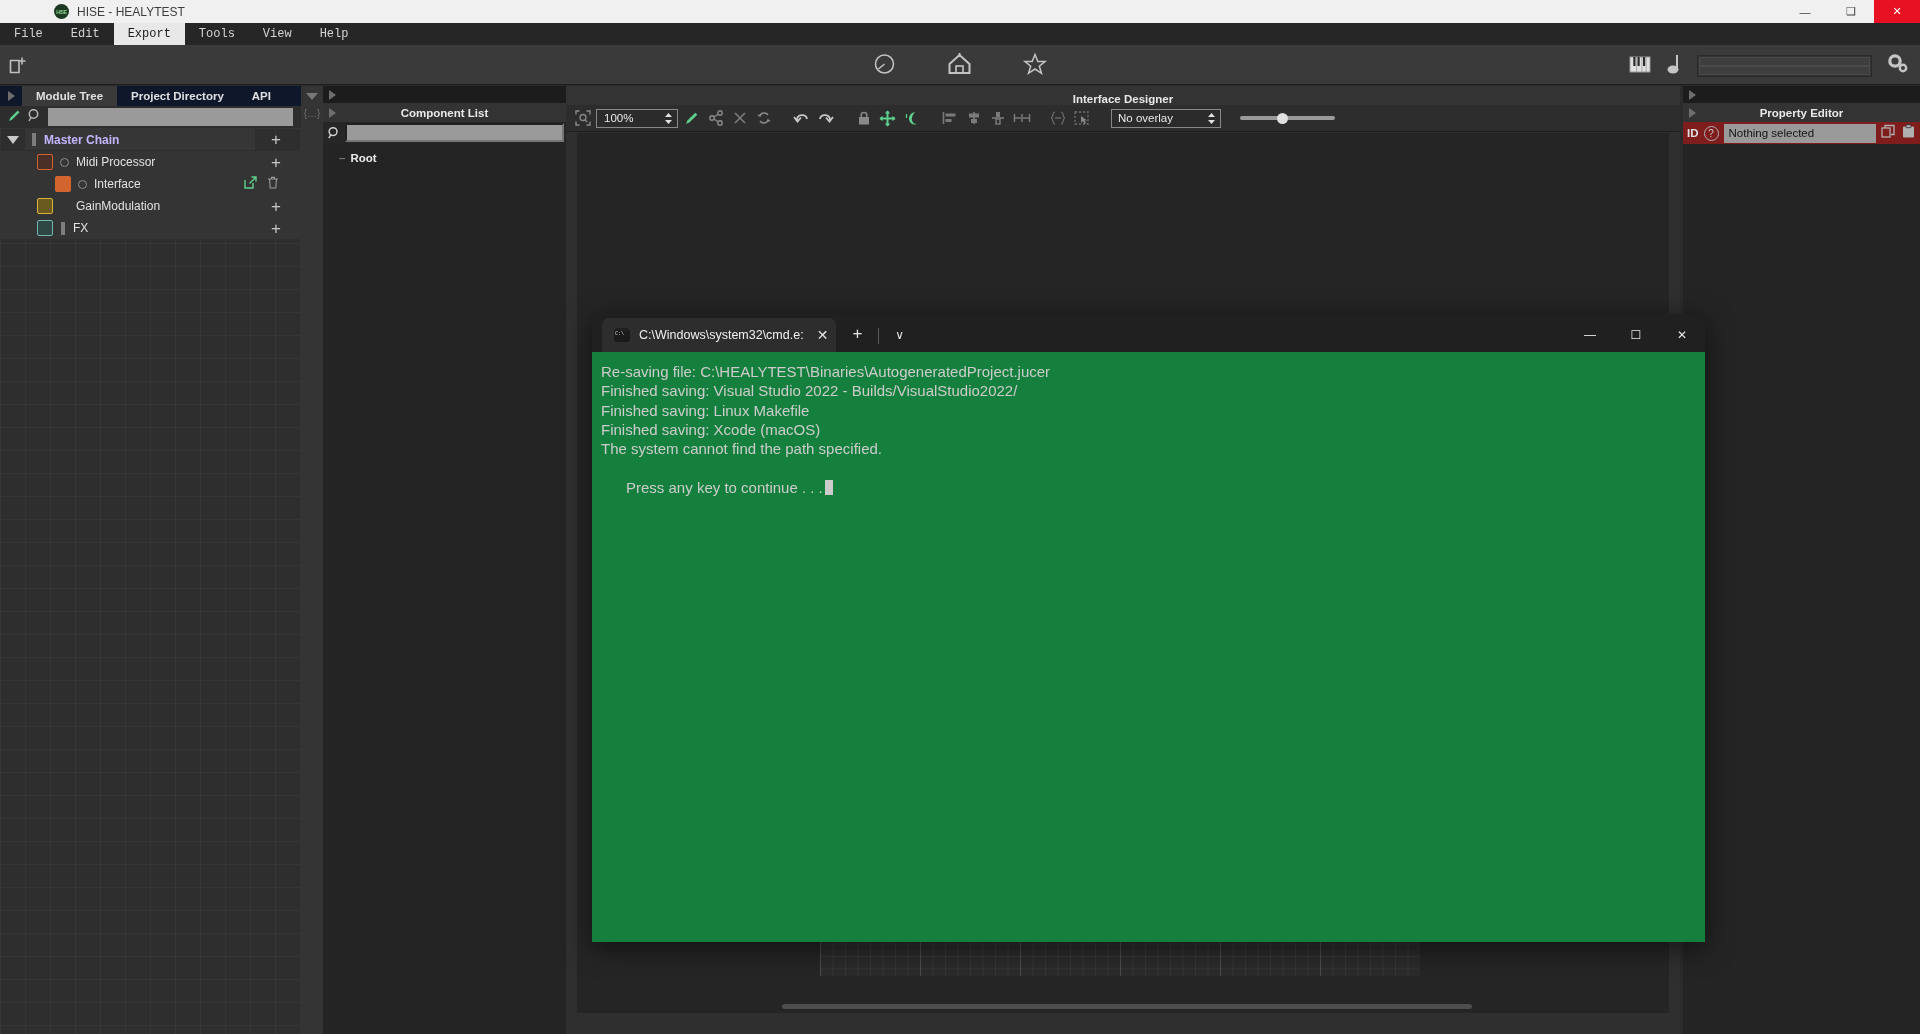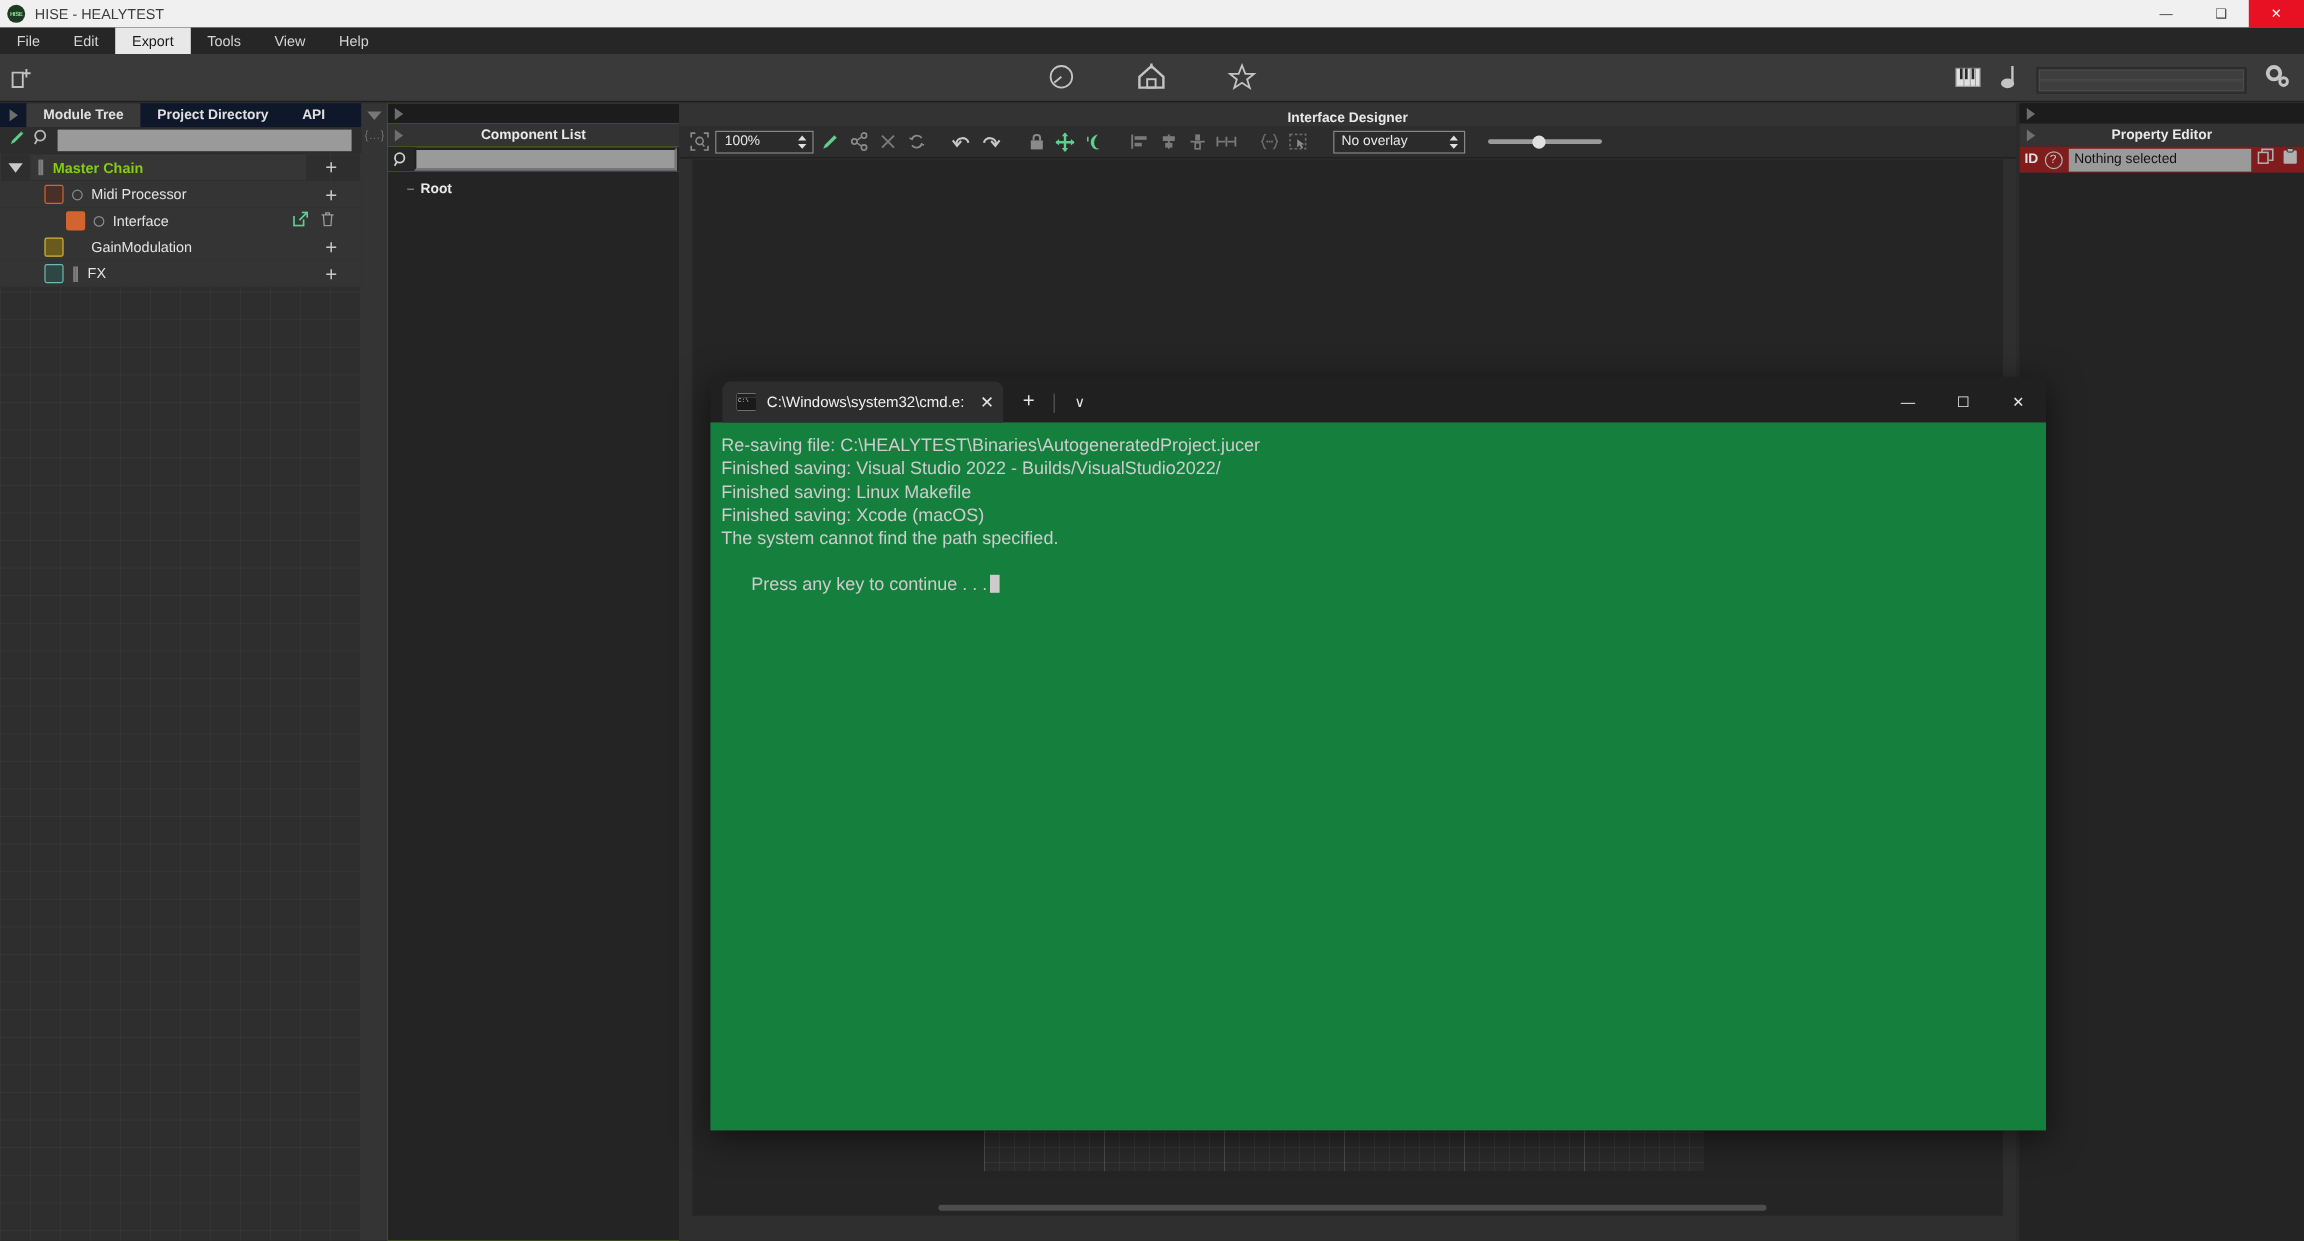--- a/index.html
+++ b/index.html
@@ -7,40 +7,40 @@
     width: 1920px; height: 1034px;
     background: #2b2b2b;
     font-family: "Liberation Sans", sans-serif;
     overflow: hidden;
   }
   body { position: relative; }
 
   
   .titlebar {
     position: absolute; top: 0; left: 0; width: 1920px; height: 23px;
-    background: #f0f0f0; display: flex; align-items: center;
+    background: #f0f0f0; display: flex; align-items: center; padding-left: 48px;
   }
   .title-logo {
     width: 15px; height: 15px; border-radius: 50%;
     background: #1d3b22; margin-left: 6px; margin-right: 8px;
     display: flex; align-items: center; justify-content: center;
     font-size: 5px; color: #8ad18f; font-weight: bold; letter-spacing: -0.3px;
   }
   .title-text { font-size: 12px; color: #3d3d3d; }
   .win-controls { position: absolute; right: 0; top: 0; height: 23px; display: flex; }
   .win-btn {
     width: 46px; height: 23px; display: flex; align-items: center;
     justify-content: center; color: #3d3d3d; font-size: 11px;
   }
   .win-btn.close { background: #e81123; color: #fff; }
 
   
   .menubar {
     position: absolute; top: 23px; left: 0; width: 1920px; height: 22px;
-    background: #262626; display: flex; align-items: stretch;
+    background: #262626; display: flex; align-items: stretch; font-family: Liberation Mono, monospace;
   }
   .menu-item {
     padding: 0 14px; display: flex; align-items: center;
     font-size: 12px; color: #d4d4d4;
   }
   .menu-item.active { background: #e8e8e8; color: #1a1a1a; }
 
   
   .maintoolbar {
     position: absolute; top: 45px; left: 0; width: 1920px; height: 40px;
@@ -355,21 +355,21 @@
     <input class="search-field" type="text" placeholder="" style="">
   </div>
   <div class="tree-area">
 
     <div style="display:flex;align-items:center;height:23px;position:relative">
       <div style="width:26px;display:flex;justify-content:center">
         <div class="tri-down"></div>
       </div>
       <div style="flex:1;height:21px;background:#363636;display:flex;align-items:center;padding-left:6px;margin-right:46px">
         <div class="grip"></div>
-        <span style="font-size:12px;color:#84cc16;font-weight:bold">Master Chain</span>
+        <span style="font-size:12px;color:#c4b5fd;font-weight:bold">Master Chain</span>
       </div>
       <div class="plus-btn">+</div>
     </div>
 
     <div class="tree-row" style="padding-left:37px;background:#343434;margin-right:0">
       <div class="swatch" style="background:#4a2f26;border:1.5px solid #d2642f"></div>
       <div class="radio-ring"></div>
       <span>Midi Processor</span>
       <div class="plus-btn">+</div>
     </div>

